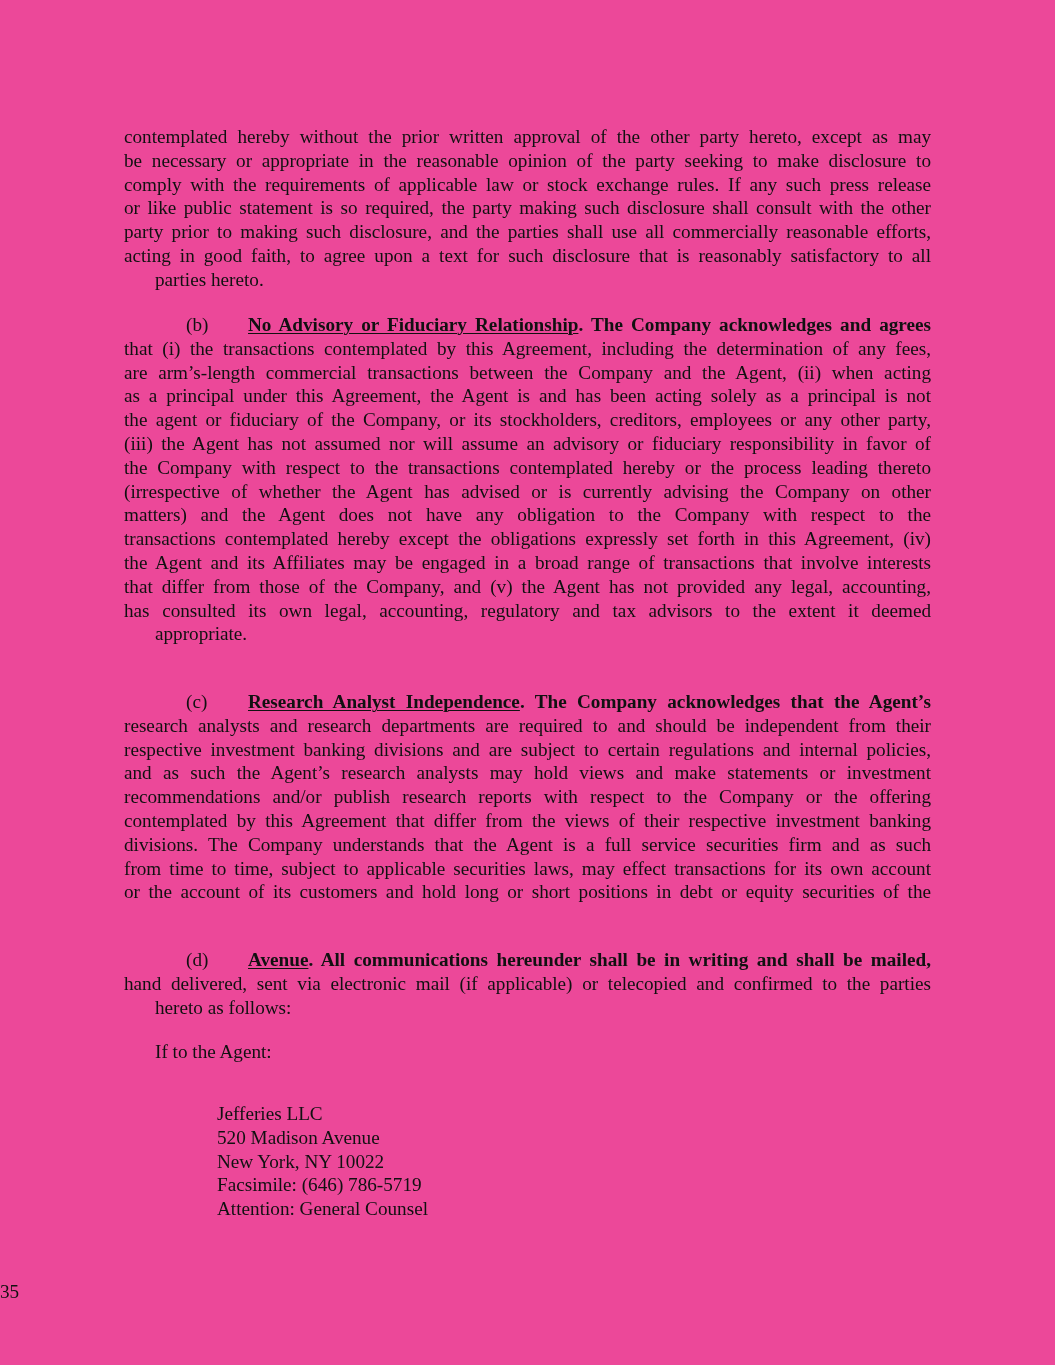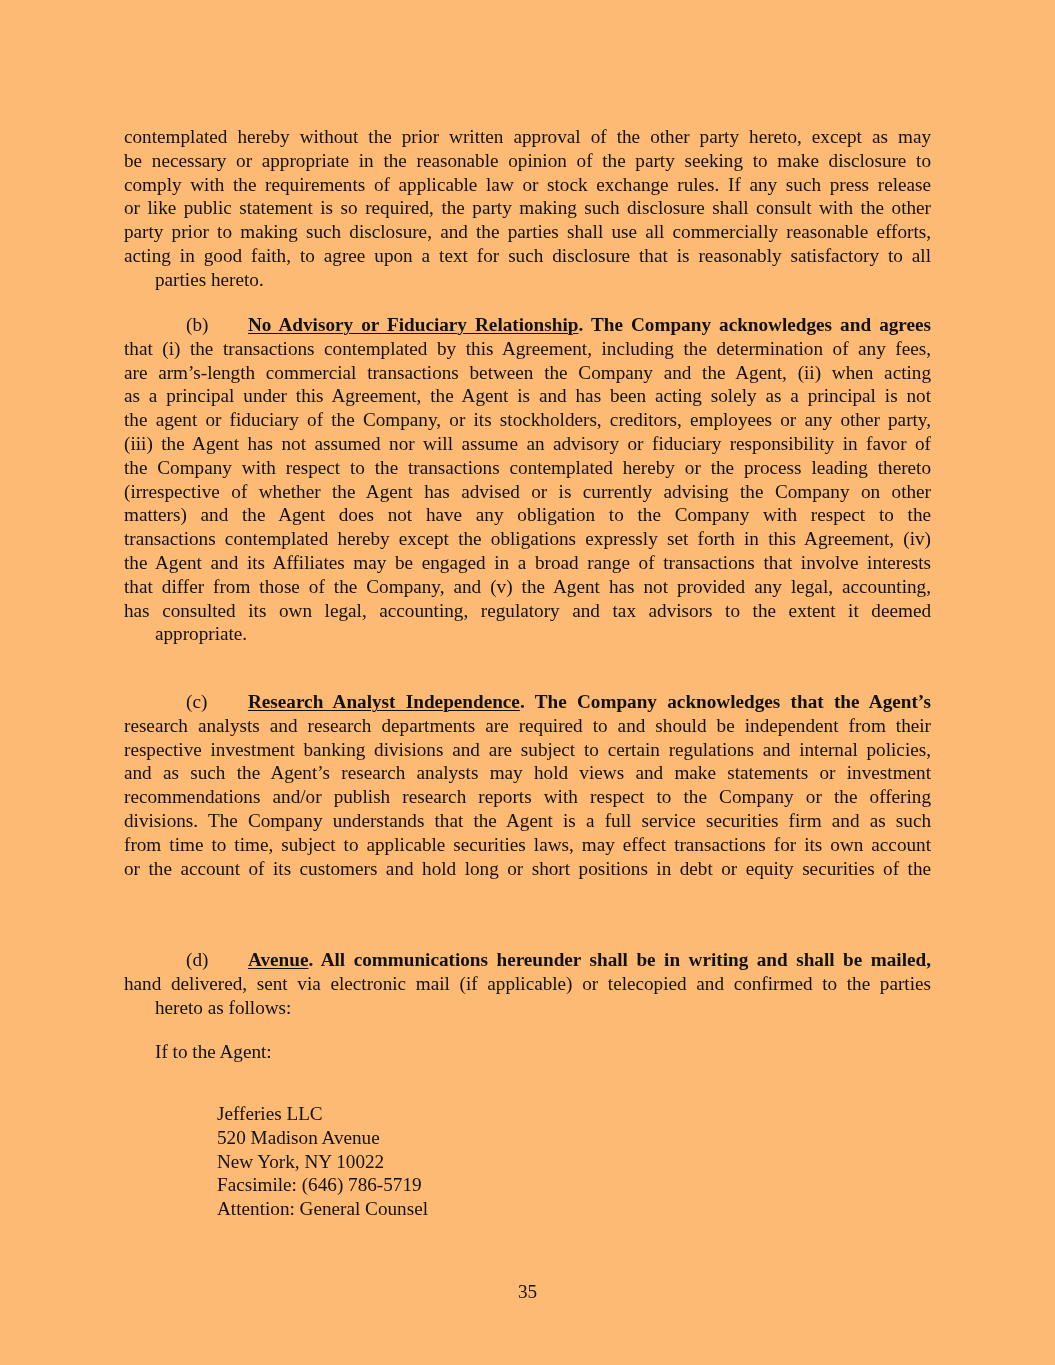--- a/index.html
+++ b/index.html
@@ -14,21 +14,21 @@
       overflow: hidden;
       font-family: "Liberation Serif", "DejaVu Serif", serif;
       color: #111111;
       font-size: 19.2px;
     }
     .page {
       position: absolute;
       left: 0; top: 0;
       width: 1055px;
       height: 1365px;
-      background: #fdba74;
+      background: #ec4899;
     }
     .block {
       position: absolute;
       left: 124px;
       width: 807px;
     }
     .line {
       display: block;
       height: 23.8px;
       line-height: 23.8px;
@@ -79,21 +79,21 @@
       display: block;
       height: 23.8px;
       line-height: 23.8px;
       white-space: nowrap;
     }
     .page-number {
       position: absolute;
       left: 0;
       width: 1055px;
       top: 1280px;
-      text-align: center;
+      text-align: left;
       line-height: 23.8px;
     }
   </style>
 </head>
 <body>
 
 <div class="page">
 
   <div class="block" style="top:125px;">
     <span class="line">contemplated hereby without the prior written approval of the other party hereto, except as may</span>
@@ -127,20 +127,21 @@
 
   <div class="block" style="top:690px;">
     <div class="line para-head">
       <span class="para-num">(c)</span>
       <span class="para-rest"><span class="u">Research Analyst Independence</span><span>.  The Company acknowledges that the Agent’s</span></span>
     </div>
     <span class="line">research analysts and research departments are required to and should be independent from their</span>
     <span class="line">respective investment banking divisions and are subject to certain regulations and internal policies,</span>
     <span class="line">and as such the Agent’s research analysts may hold views and make statements or investment</span>
     <span class="line">recommendations and/or publish research reports with respect to the Company or the offering</span>
+    <span class="line">contemplated by this Agreement that differ from the views of their respective investment banking</span>
     <span class="line">divisions.  The Company understands that the Agent is a full service securities firm and as such</span>
     <span class="line">from time to time, subject to applicable securities laws, may effect transactions for its own account</span>
     <span class="line">or the account of its customers and hold long or short positions in debt or equity securities of the</span>
   </div>
 
   <div class="block" style="top:948px;">
     <div class="line para-head">
       <span class="para-num">(d)</span>
       <span class="para-rest"><span class="u">Avenue</span><span>.  All communications hereunder shall be in writing and shall be mailed,</span></span>
     </div>

